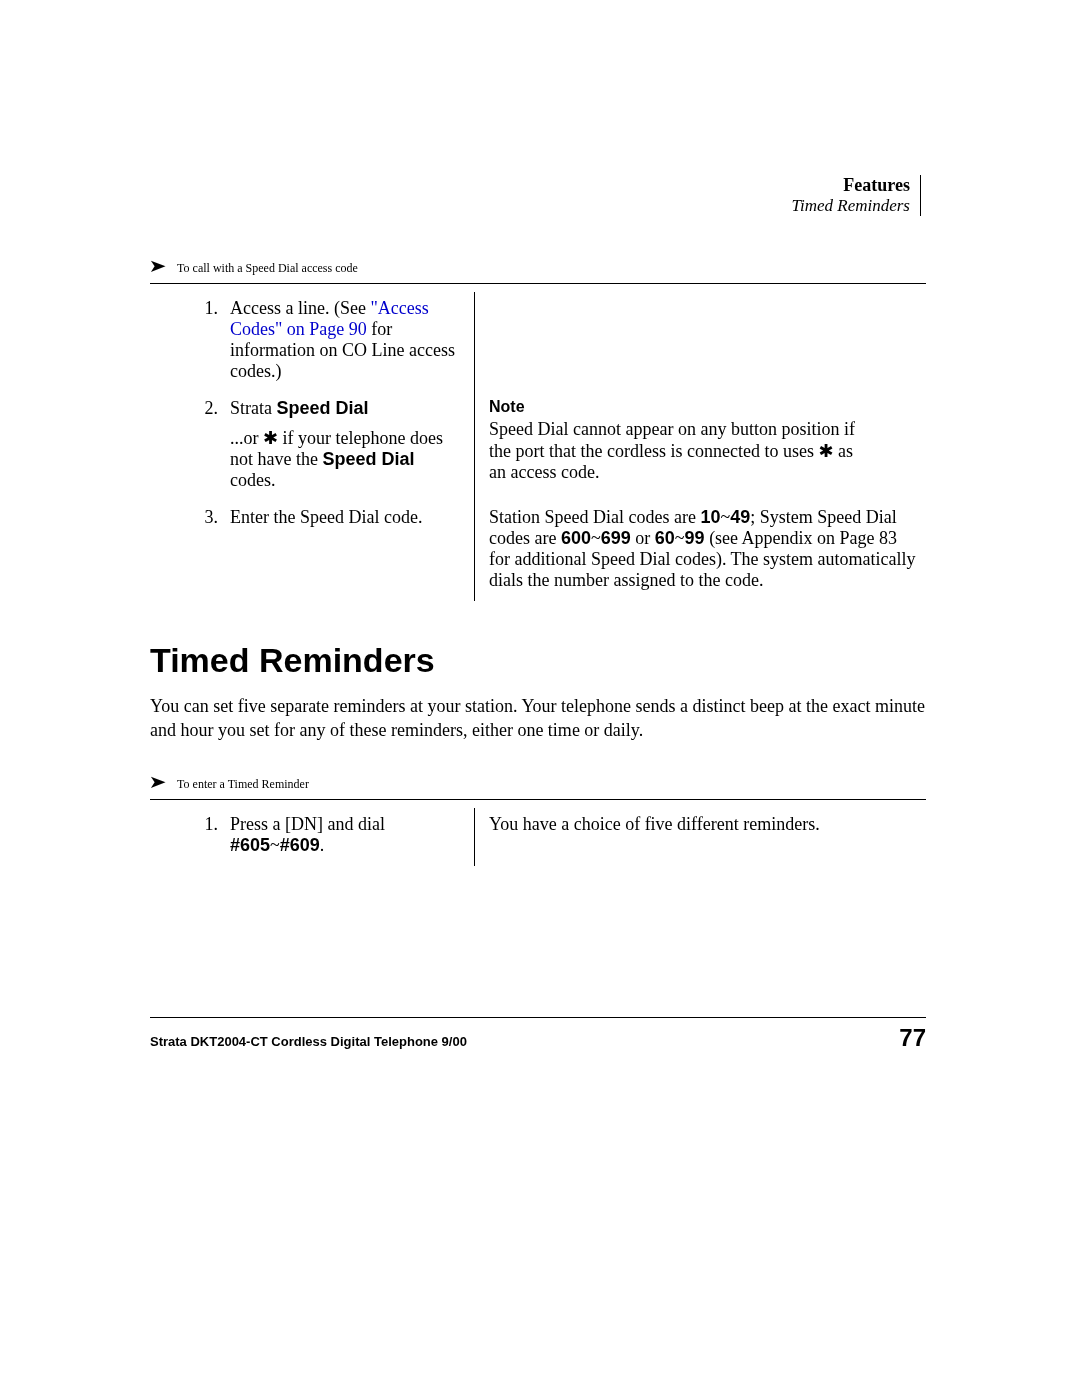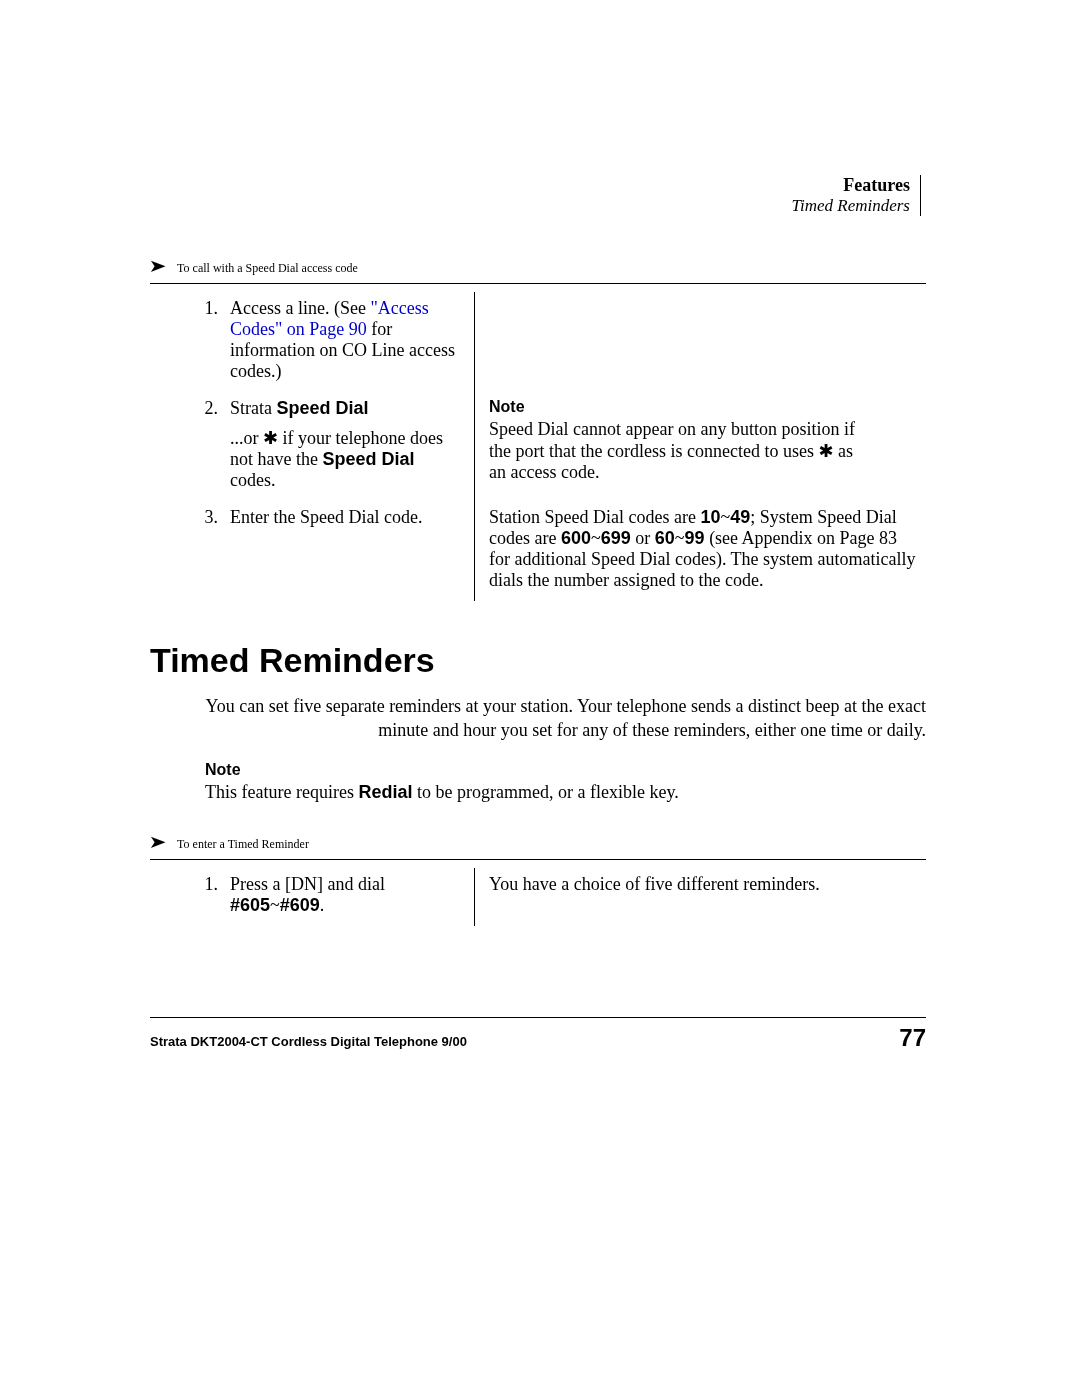--- a/index.html
+++ b/index.html
@@ -106,24 +106,22 @@
     .blueref { color: #0000cc; }
 
     
     h1.section {
       font-family: Arial, Helvetica, sans-serif;
       font-weight: bold;
       font-size: 34px;
       margin: 40px 0 14px 0;
     }
     .bodytext {
-      margin-left: 55px;
       margin-bottom: 18px;
       line-height: 1.35;
-      text-align: right;
     }
     .note-para {
       margin-left: 55px;
     }
     .note-para .note-label { width: 60px; }
     .note-para .note-body { width: calc(100% - 64px); }
     .bld { font-family: Arial, Helvetica, sans-serif; font-weight: bold; }
 
     
     .footer {
@@ -207,26 +205,20 @@
       <div class="cell num">3.</div>
       <div class="cell left">Enter the Speed Dial code.</div>
       <div class="cell right">
         <span>Station Speed Dial codes are </span><span class="bld">10</span><span>~</span><span class="bld">49</span><span>; System Speed Dial codes are </span><span class="bld">600</span><span>~</span><span class="bld">699</span><span> or </span><span class="bld">60</span><span>~</span><span class="bld">99</span><span> (see Appendix on Page 83 for additional Speed Dial codes). The system automatically dials the number assigned to the code.</span>
       </div>
     </div>
   </div>
 
   <h1 class="section">Timed Reminders</h1>
   <div class="bodytext">You can set five separate reminders at your station. Your telephone sends a distinct beep at the exact minute and hour you set for any of these reminders, either one time or daily.</div>
-  <div class="note-para">
-    <span class="note-label">Note</span>
-    <span class="note-body">
-      <span>This feature requires </span><span class="bld">Redial</span><span> to be programmed, or a flexible key.</span>
-    </span>
-  </div>
 
   <div class="proc-head" style="margin-top:28px;">
     <span class="arrow">➤</span>
     <span class="proc-title">To enter a Timed Reminder</span>
   </div>
   <hr class="rule">
 
   <div class="steps">
     <div class="row">
       <div class="cell num">1.</div>

